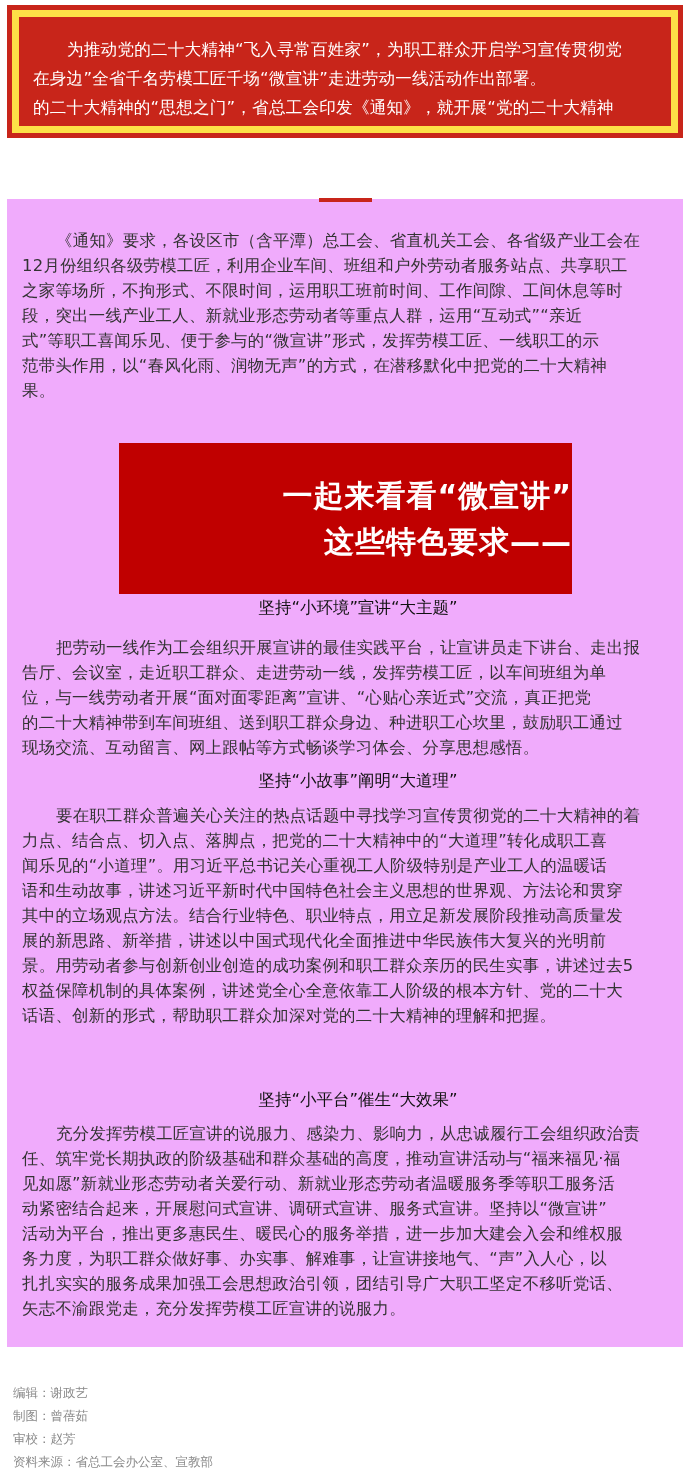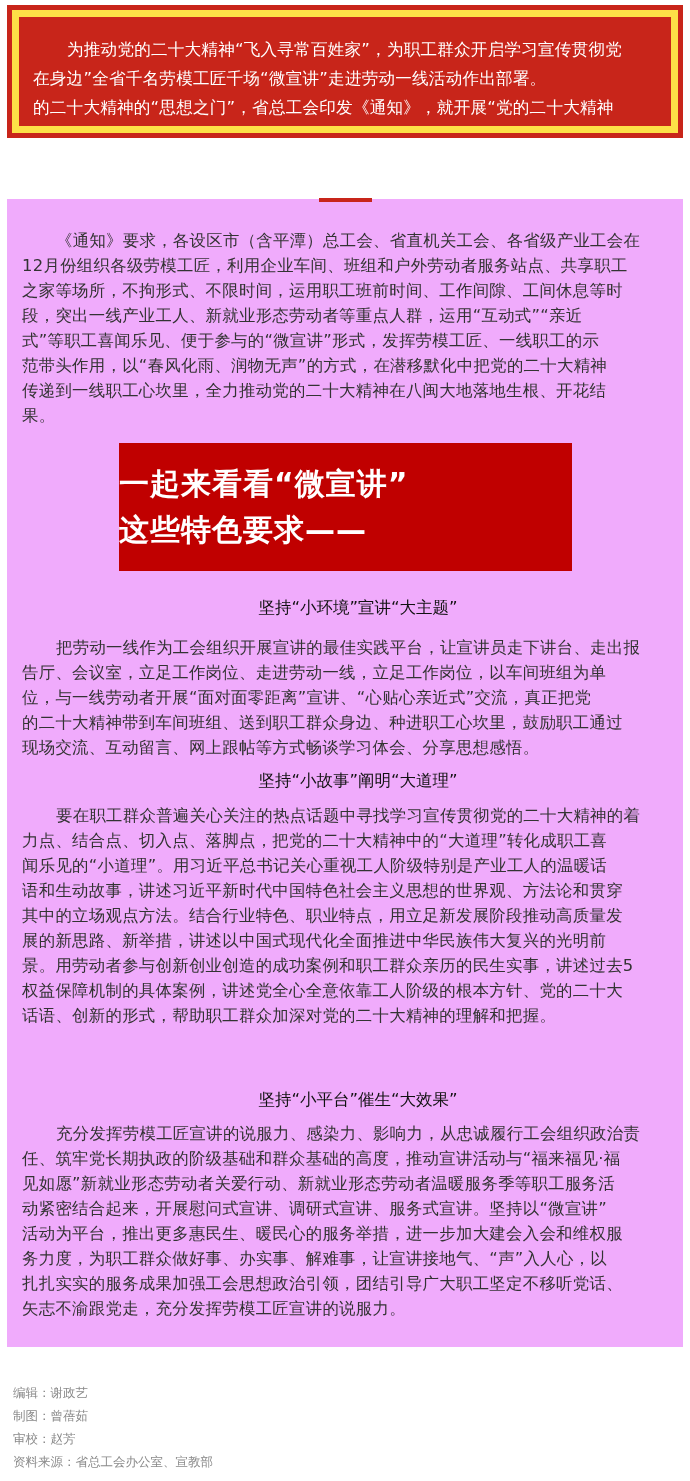--- a/index.html
+++ b/index.html
@@ -13,22 +13,22 @@
   .intro-line.first { text-indent: 34px; }
 
   .content-box { position: absolute; left: 7px; top: 159px; width: 676px; height: 1148px;
                  background: #f0abfc; margin-top: 40px; }
   .top-bar { position: absolute; left: 312px; top: -1px; width: 53px; height: 4px; background: #c8251a; }
   .para { position: absolute; left: 15px; width: 650px; }
   .line { color: #333333; font-size: 16.4px; line-height: 25px; height: 25px; white-space: nowrap; letter-spacing: 0.3px; }
   .line.first { text-indent: 34px; }
   .heading { position: absolute; left: 13px; width: 676px; text-align: center; color: #111111;
              font-weight: normal; font-size: 16.5px; line-height: 24px; }
-  .banner { position: absolute; left: 112px; top: 244px; width: 453px; height: 128px;
-            background: #c00000; color: #ffffff; font-weight: bold; text-align: left;
+  .banner { position: absolute; left: 112px; top: 244px; width: 453px; height: 151px;
+            background: #c00000; color: #ffffff; font-weight: bold; text-align: right;
             display: flex; flex-direction: column; justify-content: center; }
   .banner-line { font-size: 30px; line-height: 46px; letter-spacing: 1px; white-space: nowrap; }
 
   .credits { position: absolute; left: 13px; top: 1381px; }
   .credit { color: #8a8a8a; font-size: 12.5px; line-height: 23px; height: 23px; white-space: nowrap; }
 </style>
 </head>
 <body>
 
 <div class="intro-box">
@@ -42,33 +42,32 @@
 <div class="content-box">
   <div class="top-bar"></div>
 
   <div class="para" style="top:29px;">
     <div class="line first">《通知》要求，各设区市（含平潭）总工会、省直机关工会、各省级产业工会在</div>
     <div class="line">12月份组织各级劳模工匠，利用企业车间、班组和户外劳动者服务站点、共享职工</div>
     <div class="line">之家等场所，不拘形式、不限时间，运用职工班前时间、工作间隙、工间休息等时</div>
     <div class="line">段，突出一线产业工人、新就业形态劳动者等重点人群，运用“互动式”“亲近</div>
     <div class="line">式”等职工喜闻乐见、便于参与的“微宣讲”形式，发挥劳模工匠、一线职工的示</div>
     <div class="line">范带头作用，以“春风化雨、润物无声”的方式，在潜移默化中把党的二十大精神</div>
-    <div class="line">传递到一线职工心坎里，全力推动党的二十大精神在八闽大地落地生根、开花结</div>
     <div class="line">果。</div>
   </div>
 
   <div class="banner">
     <div class="banner-line">一起来看看“微宣讲”</div>
     <div class="banner-line">这些特色要求——</div>
   </div>
 
   <div class="heading" style="top:397px;">坚持“小环境”宣讲“大主题”</div>
   <div class="para" style="top:436px;">
     <div class="line first">把劳动一线作为工会组织开展宣讲的最佳实践平台，让宣讲员走下讲台、走出报</div>
-    <div class="line">告厅、会议室，立足工作岗位、走进劳动一线，立足工作岗位，以车间班组为单</div>
+    <div class="line">告厅、会议室，走近职工群众、走进劳动一线，发挥劳模工匠，以车间班组为单</div>
     <div class="line">位，与一线劳动者开展“面对面零距离”宣讲、“心贴心亲近式”交流，真正把党</div>
     <div class="line">的二十大精神带到车间班组、送到职工群众身边、种进职工心坎里，鼓励职工通过</div>
     <div class="line">现场交流、互动留言、网上跟帖等方式畅谈学习体会、分享思想感悟。</div>
   </div>
 
   <div class="heading" style="top:570px;">坚持“小故事”阐明“大道理”</div>
   <div class="para" style="top:604px;">
     <div class="line first">要在职工群众普遍关心关注的热点话题中寻找学习宣传贯彻党的二十大精神的着</div>
     <div class="line">力点、结合点、切入点、落脚点，把党的二十大精神中的“大道理”转化成职工喜</div>
     <div class="line">闻乐见的“小道理”。用习近平总书记关心重视工人阶级特别是产业工人的温暖话</div>

